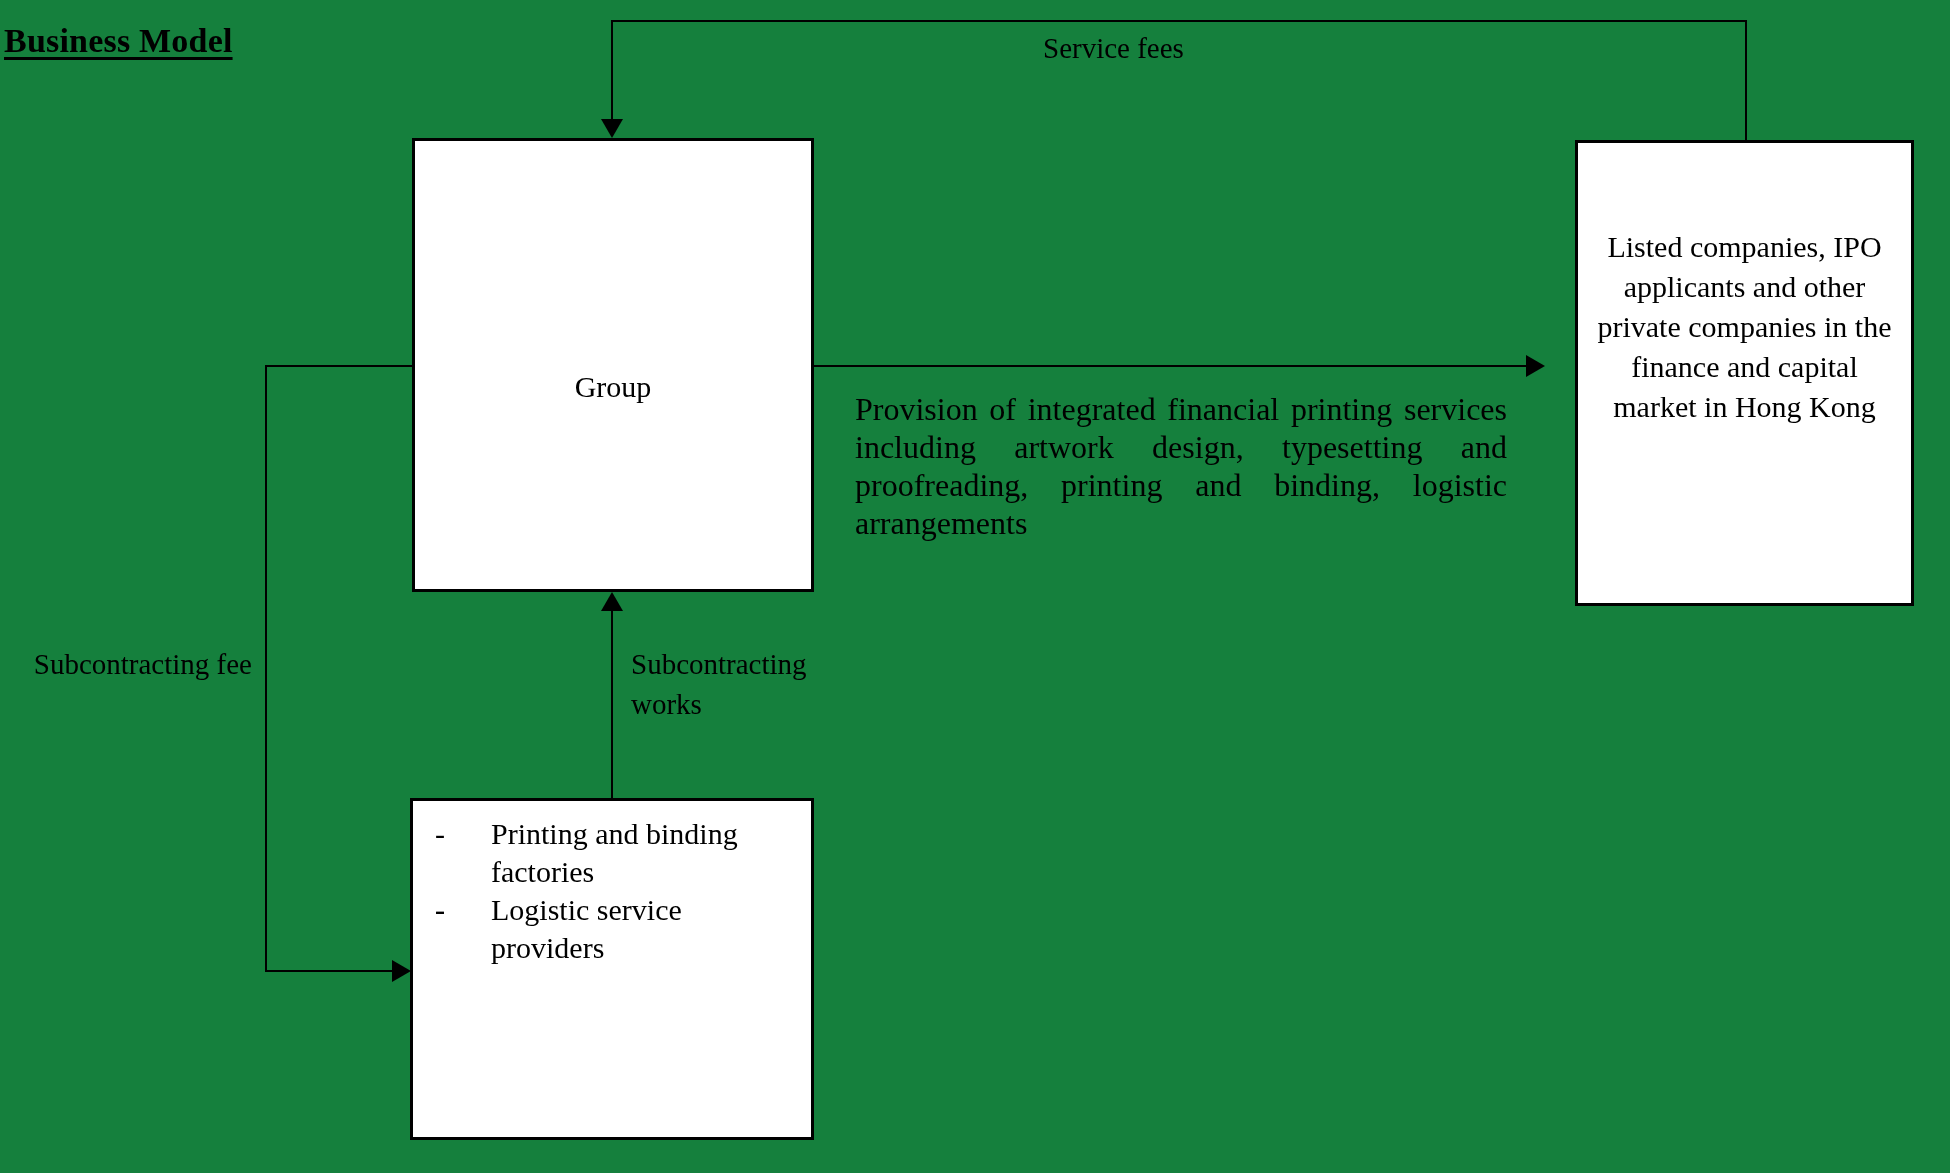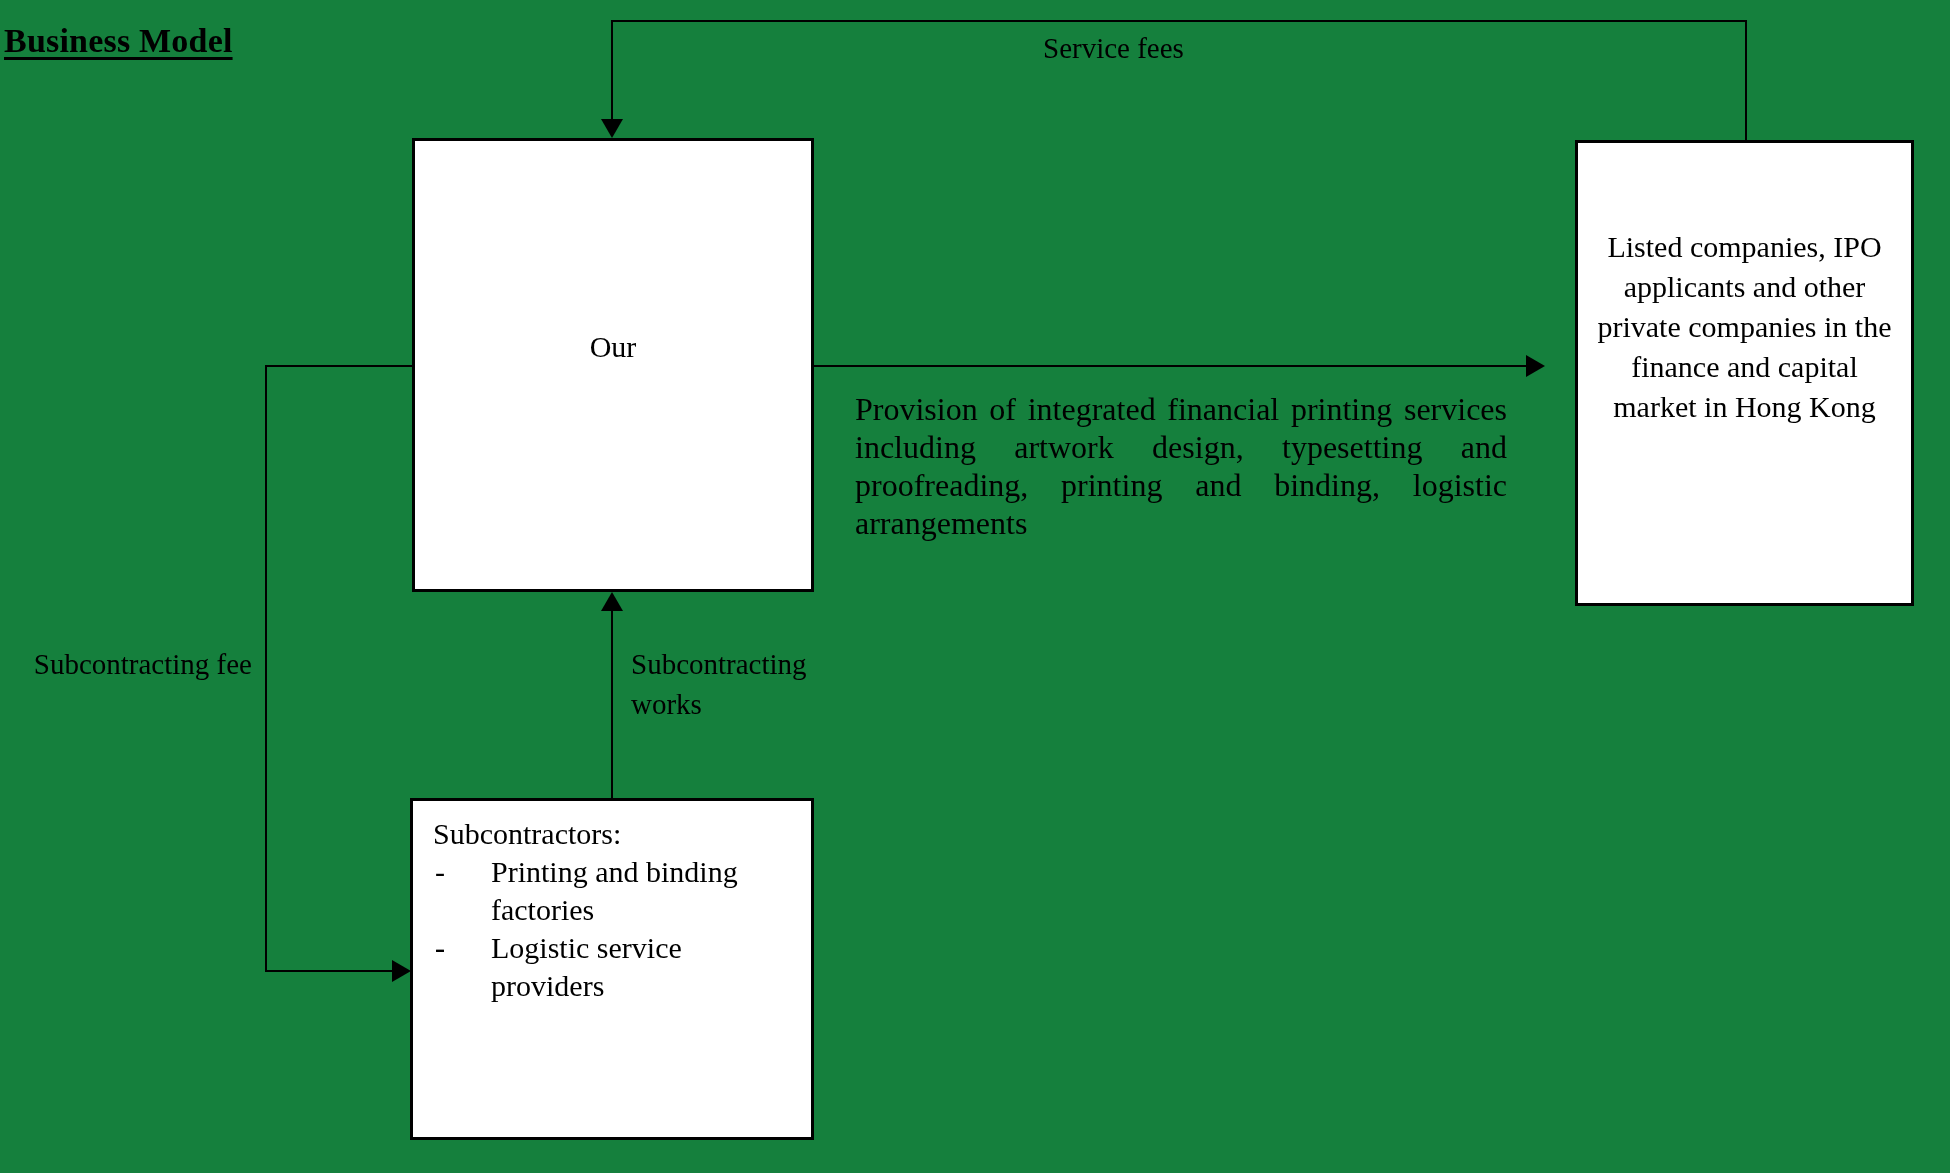--- a/index.html
+++ b/index.html
@@ -172,21 +172,21 @@
 
   <div class="vline" style="left:1745px; top:21px; height:121px;"></div>
 
   <div class="hline" style="left:611px; top:20px; width:1136px;"></div>
 
   <div class="vline" style="left:611px; top:20px; height:100px;"></div>
   <div class="arrow-down" style="left:601px; top:119px;"></div>
   <div class="label label-service-fees">Service fees</div>
 
   <div class="box box-our-group">
-    <div class="box-center-text our-group-text">Our</div>
+    <div class="box-center-text our-group-text" style="top:226px;">Group</div>
   </div>
 
   <div class="hline" style="left:814px; top:365px; width:714px;"></div>
   <div class="arrow-right" style="left:1526px; top:355px;"></div>
   <div class="label-provision">Provision of integrated financial printing services including artwork design, typesetting and proofreading, printing and binding, logistic arrangements</div>
 
   <div class="box box-clients">
     <div class="box-center-text clients-text">Listed companies, IPO applicants and other private companies in the finance and capital market in Hong Kong</div>
   </div>
 
@@ -195,21 +195,20 @@
   <div class="hline" style="left:265px; top:970px; width:127px;"></div>
   <div class="arrow-right" style="left:392px; top:960px;"></div>
   <div class="label label-sub-fee">Subcontracting fee</div>
 
   <div class="vline" style="left:611px; top:610px; height:190px;"></div>
   <div class="arrow-up" style="left:601px; top:592px;"></div>
   <div class="label label-sub-works">Subcontracting works</div>
 
   <div class="box box-subcontractors">
     <div class="sub-inner">
-      <div class="sub-heading">Subcontractors:</div>
       <ul class="sub-list">
         <li>
           <span class="sub-dash">-</span>
           <span>Printing and binding factories</span>
         </li>
         <li>
           <span class="sub-dash">-</span>
         </li>
         <li>
           <span class="sub-dash">-</span>

